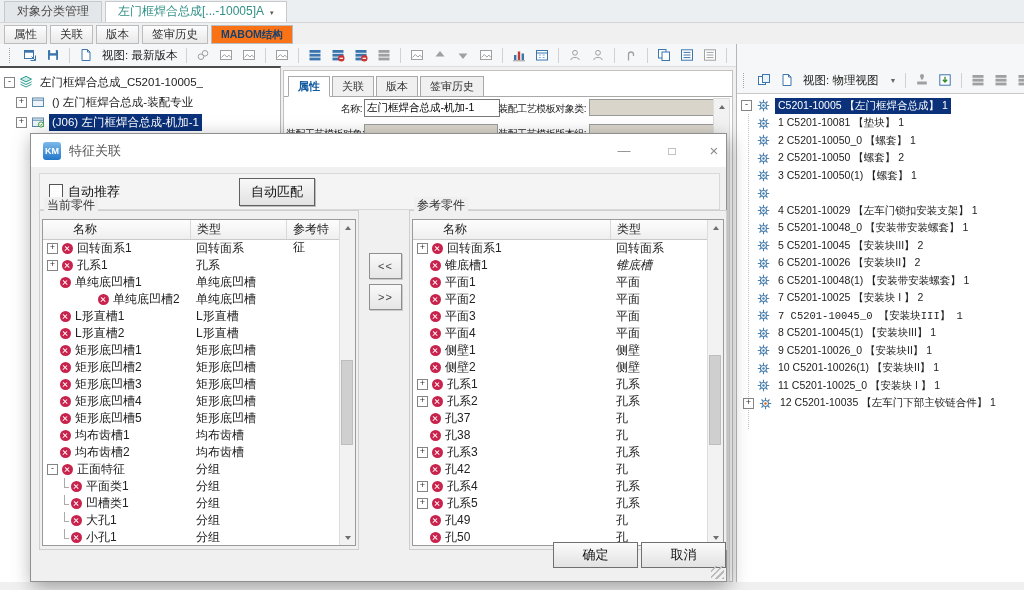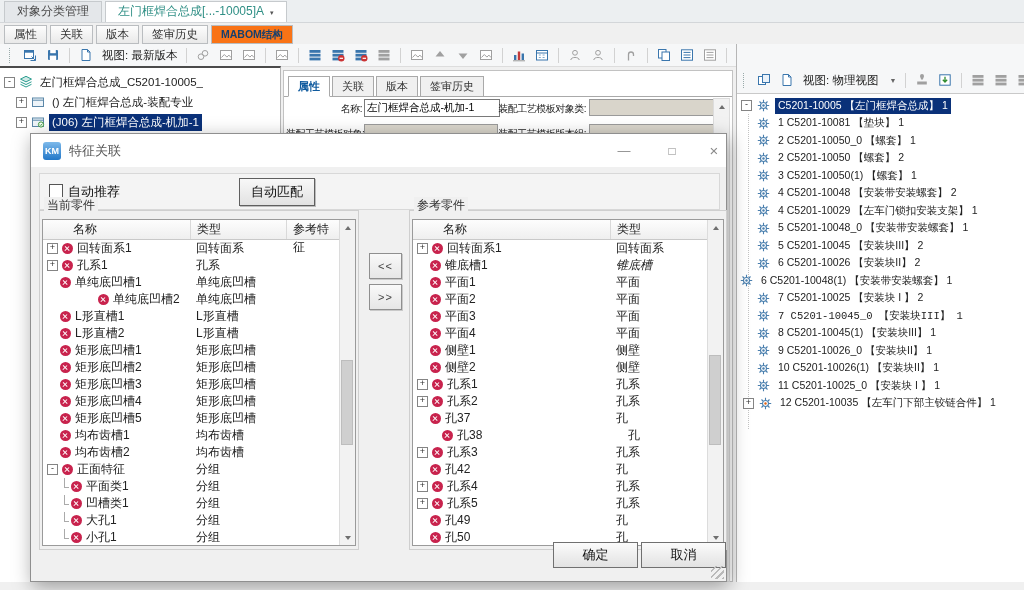--- a/index.html
+++ b/index.html
@@ -541,21 +541,20 @@
         <div class="btree-row" style="padding-left: 20px;">
           <span class="gear">
             <svg width="13" height="13" viewBox="0 0 13 13">
               <g stroke="#4a7fae" stroke-width="1.1">
                 <path d="M6.5 .8v2.2M6.5 10v2.2M.8 6.5H3M10 6.5h2.2M2.5 2.5L4 4M9 9l1.5 1.5M10.5 2.5L9 4M4 9l-1.5 1.5"></path>
               </g>
               <circle cx="6.5" cy="6.5" r="3" fill="#fff" stroke="#4a7fae" stroke-width="1.1"></circle>
               <circle cx="6.5" cy="6.5" r="1.2" fill="#4a7fae"></circle>
             </svg>
           </span>
-          <span class="btree-label">4 C5201-10048 【安装带安装螺套】 2</span>
         </div>
         <div class="btree-row" style="padding-left: 20px;">
           <span class="gear">
             <svg width="13" height="13" viewBox="0 0 13 13">
               <g stroke="#4a7fae" stroke-width="1.1">
                 <path d="M6.5 .8v2.2M6.5 10v2.2M.8 6.5H3M10 6.5h2.2M2.5 2.5L4 4M9 9l1.5 1.5M10.5 2.5L9 4M4 9l-1.5 1.5"></path>
               </g>
               <circle cx="6.5" cy="6.5" r="3" fill="#fff" stroke="#4a7fae" stroke-width="1.1"></circle>
               <circle cx="6.5" cy="6.5" r="1.2" fill="#4a7fae"></circle>
             </svg>
@@ -591,21 +590,21 @@
             <svg width="13" height="13" viewBox="0 0 13 13">
               <g stroke="#4a7fae" stroke-width="1.1">
                 <path d="M6.5 .8v2.2M6.5 10v2.2M.8 6.5H3M10 6.5h2.2M2.5 2.5L4 4M9 9l1.5 1.5M10.5 2.5L9 4M4 9l-1.5 1.5"></path>
               </g>
               <circle cx="6.5" cy="6.5" r="3" fill="#fff" stroke="#4a7fae" stroke-width="1.1"></circle>
               <circle cx="6.5" cy="6.5" r="1.2" fill="#4a7fae"></circle>
             </svg>
           </span>
           <span class="btree-label">6 C5201-10026 【安装块II】 2</span>
         </div>
-        <div class="btree-row" style="padding-left: 3px;">
+        <div class="btree-row" style="padding-left: 20px;">
           <span class="gear">
             <svg width="13" height="13" viewBox="0 0 13 13">
               <g stroke="#4a7fae" stroke-width="1.1">
                 <path d="M6.5 .8v2.2M6.5 10v2.2M.8 6.5H3M10 6.5h2.2M2.5 2.5L4 4M9 9l1.5 1.5M10.5 2.5L9 4M4 9l-1.5 1.5"></path>
               </g>
               <circle cx="6.5" cy="6.5" r="3" fill="#fff" stroke="#4a7fae" stroke-width="1.1"></circle>
               <circle cx="6.5" cy="6.5" r="1.2" fill="#4a7fae"></circle>
             </svg>
           </span>
           <span class="btree-label">6 C5201-10048(1) 【安装带安装螺套】 1</span>
@@ -997,21 +996,21 @@
           </div>
           <div class="frow">
             <div class="fc-name" style="width: 198px;">
               <span class="exp-spacer"></span>
               <span class="rem"></span>
               <span>孔37</span>
             </div>
             <div class="fc-type" style="width: 96px;">孔</div>
           </div>
           <div class="frow">
-            <div class="fc-name" style="width: 198px; margin-left: 12px;">
+            <div class="fc-name" style="width: 198px;">
               <span class="exp-spacer"></span>
               <span class="rem"></span>
               <span>孔38</span>
             </div>
             <div class="fc-type" style="width: 96px;">孔</div>
           </div>
           <div class="frow">
             <div class="fc-name" style="width: 198px;">
               <span class="exp">+</span>
               <span class="rem"></span>

